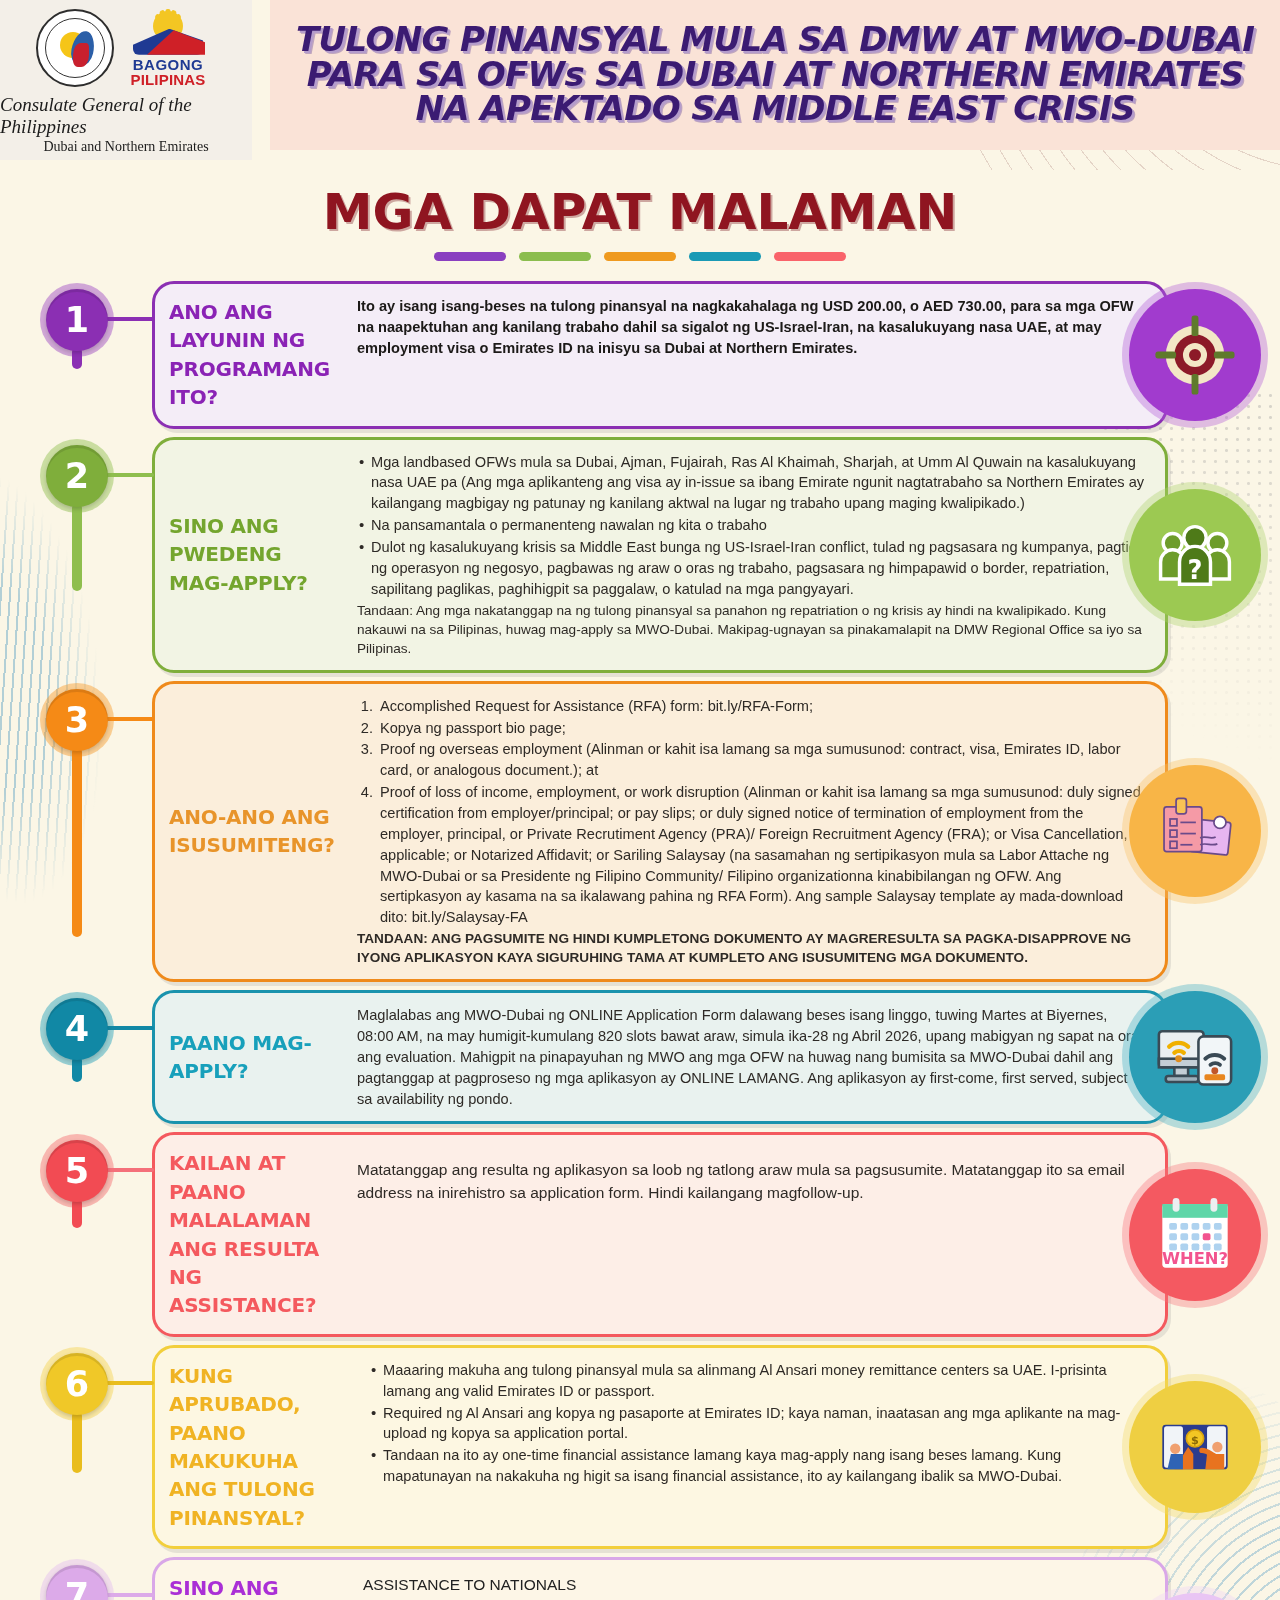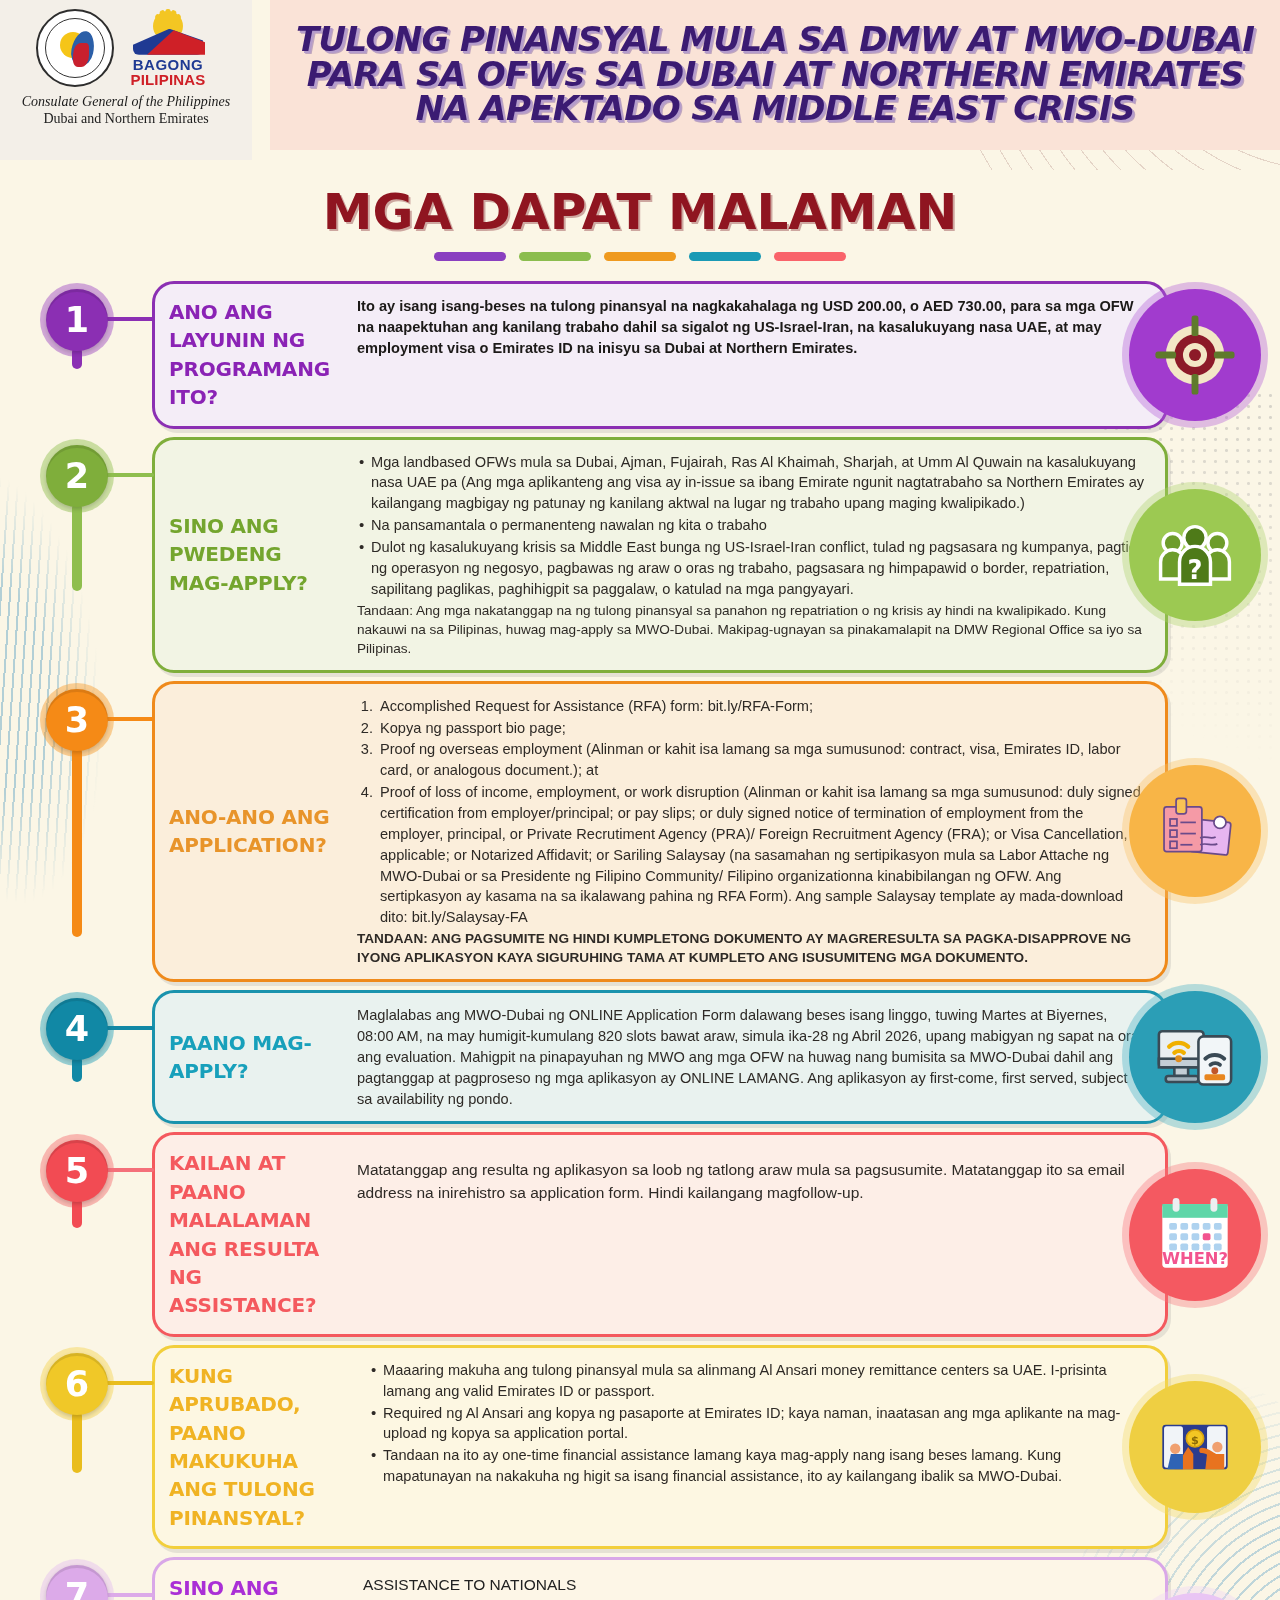--- a/index.html
+++ b/index.html
@@ -82,21 +82,21 @@
     clip-path: polygon(0 62%, 52% 0, 100% 46%, 100% 100%, 0 100%);
     border-radius: 0 0 6px 6px;
   }
   .bagong-red {
     position:absolute; left:18px; bottom:2px; width:58px; height:26px;
     background:#cf2027;
     clip-path: polygon(0 100%, 46% 6%, 100% 52%, 100% 100%);
   }
   .bagong-word1 { font-size:15px; font-weight:bold; color:#1f3a93; letter-spacing:.5px; line-height:1;}
   .bagong-word2 { font-size:15px; font-weight:bold; color:#cf2027; letter-spacing:.2px; line-height:1.05;}
-  .logo-l1 { font-family:"Liberation Serif", serif; font-style:italic; font-size:14px; color:#1b1b1b; margin-top:4px;}
+  .logo-l1 { font-family:"Liberation Serif", serif; font-style:italic; font-size:19px; color:#1b1b1b; margin-top:4px;}
   .logo-l2 { font-family:"Liberation Serif", serif; font-weight:bold; font-size:18px; color:#111; letter-spacing:.2px; margin-top:1px;}
   .logo-l3 { font-family:"Liberation Serif", serif; font-size:14px; color:#1b1b1b; margin-top:1px;}
 
   .title-banner {
     flex: 1; background: #fae3d7; position: relative; z-index:2;
     display:flex; align-items:center; justify-content:center;
     height:150px;
   }
   .main-title {
     font-family: "DejaVu Sans", sans-serif;
@@ -310,21 +310,21 @@
   </div>
 
   <div class="row">
     <div class="num-col">
       <div class="num-halo" style="background:#f79c2d"></div>
       <div class="num-circle" style="background:#f58a16">3</div>
       <div class="num-stem" style="background:#f58a16;height:190px"></div>
       <div class="num-link" style="background:#f58a16"></div>
     </div>
     <div class="card c3">
-      <div class="q-label t3">ANO-ANO ANG APPLICATION?</div>
+      <div class="q-label t3">ANO-ANO ANG ISUSUMITENG?</div>
       <div class="q-body">
         <ol>
           <li>Accomplished Request for Assistance (RFA) form: bit.ly/RFA-Form;</li>
           <li>Kopya ng passport bio page;</li>
           <li>Proof ng overseas employment (Alinman or kahit isa lamang sa mga sumusunod: contract, visa, Emirates ID, labor card, or analogous document.); at</li>
           <li>Proof of loss of income, employment, or work disruption (Alinman or kahit isa lamang sa mga sumusunod: duly signed certification from employer/principal; or pay slips; or duly signed notice of termination of employment from the employer, principal, or Private Recrutiment Agency (PRA)/ Foreign Recruitment Agency (FRA); or  Visa Cancellation, if applicable; or Notarized Affidavit; or Sariling Salaysay (na sasamahan ng sertipikasyon mula sa Labor Attache ng MWO-Dubai or sa Presidente ng Filipino Community/ Filipino organizationna kinabibilangan ng OFW. Ang sertipkasyon ay kasama na sa ikalawang pahina ng RFA Form). Ang sample Salaysay template ay mada-download dito: bit.ly/Salaysay-FA</li>
         </ol>
         <div class="note" style="font-weight:bold">TANDAAN: ANG PAGSUMITE NG HINDI KUMPLETONG DOKUMENTO AY MAGRERESULTA SA PAGKA-DISAPPROVE NG IYONG APLIKASYON KAYA SIGURUHING TAMA AT KUMPLETO ANG ISUSUMITENG MGA DOKUMENTO.</div>
       </div>
       <div class="side-icon" style="background:#f7ad35">

